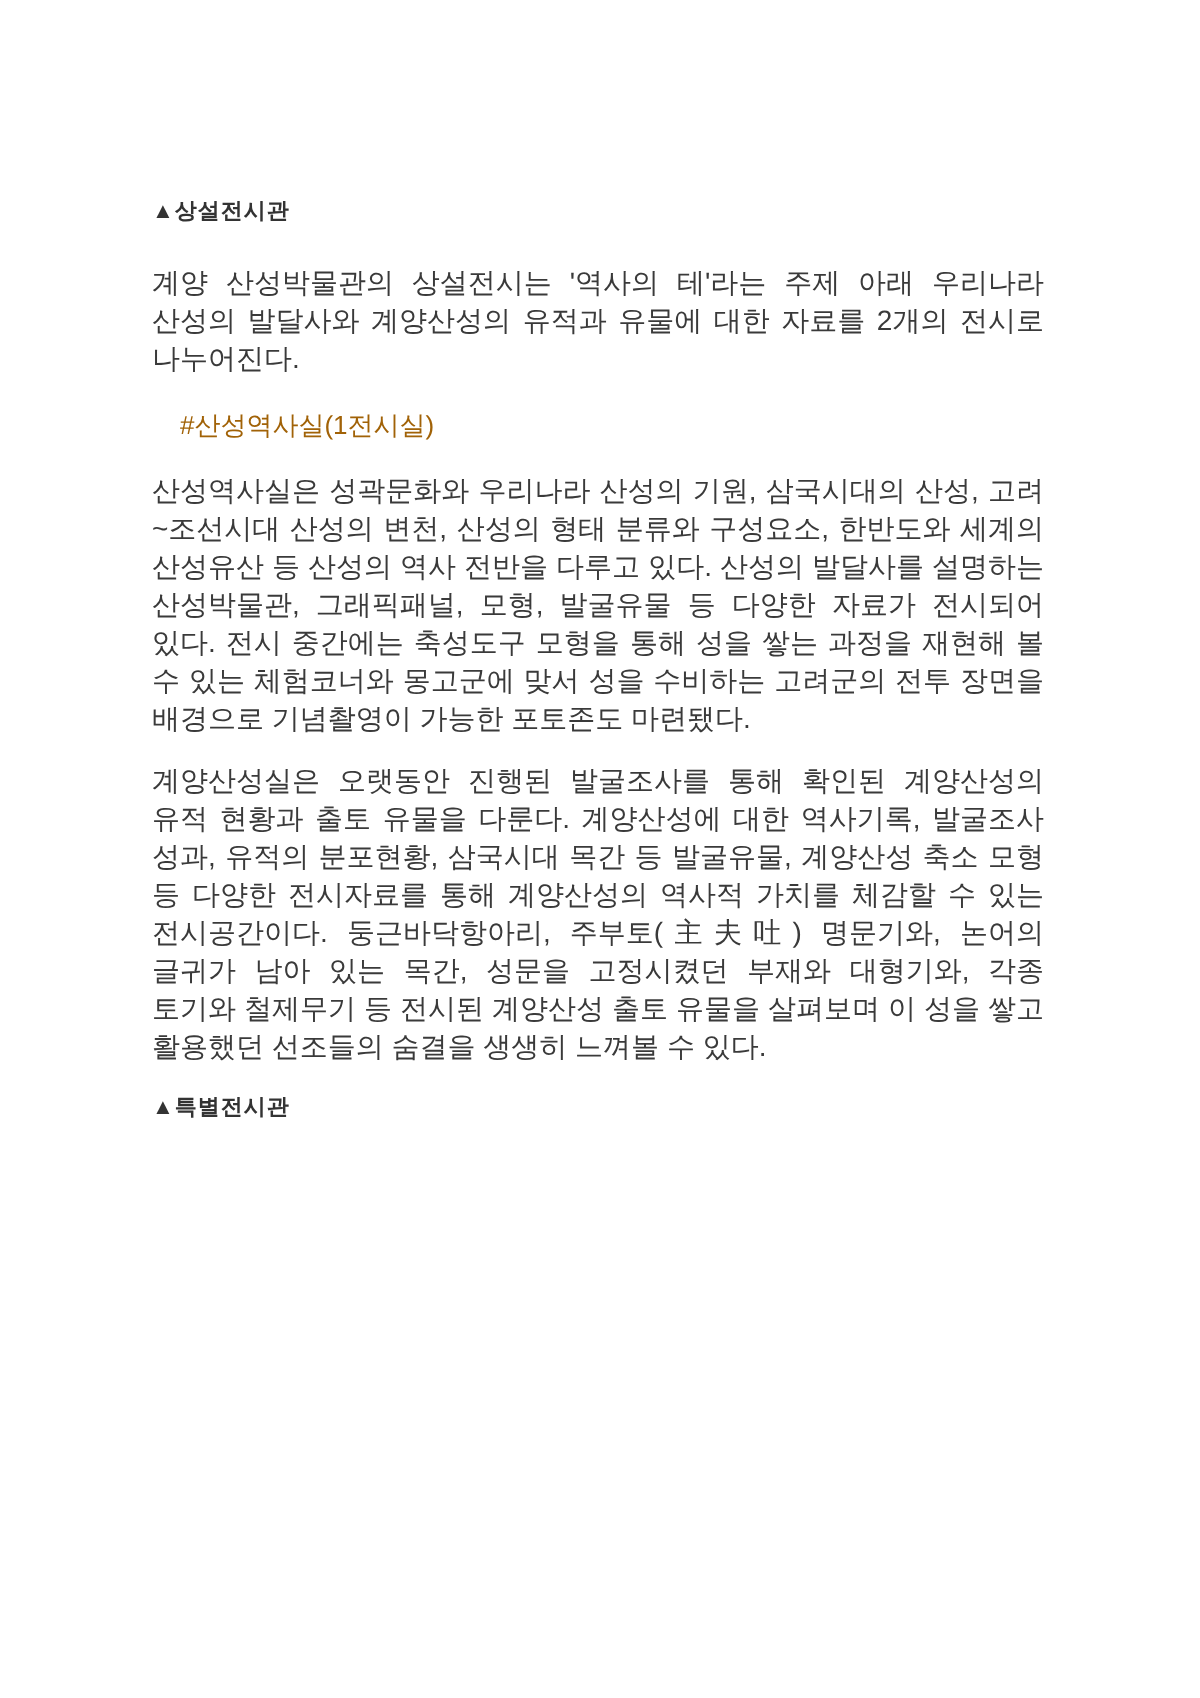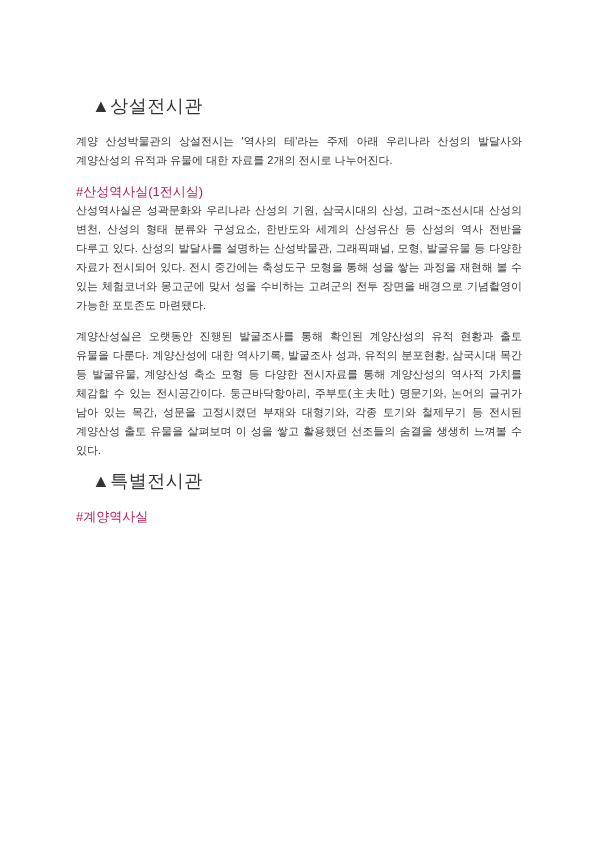--- a/index.html
+++ b/index.html
@@ -15,39 +15,39 @@
     color: #3a3a3a;
     overflow: hidden;
   }
   .page {
     position: absolute;
     left: 76px;
     top: 97px;
     width: 446px;
   }
   .section-heading {
-    font-size: 18px;
-    font-weight: normal;
+    font-size: 11px;
+    font-weight: bold;
     line-height: 19px;
-    margin: 0 0 16px 16px;
+    margin: 0 0 16px 0;
     letter-spacing: 0.5px;
     color: #333333;
   }
   .block {
     margin: 0 0 12px 0;
   }
   .sub-heading {
     font-size: 13px;
     font-weight: normal;
     line-height: 19px;
-    margin: 0;
-    color: #be185d;
+    margin: 14px;
+    color: #a16207;
   }
   .para {
-    font-size: 11px;
+    font-size: 14px;
     line-height: 19px;
     margin: 0;
     text-align: justify;
     text-align-last: left;
     word-break: keep-all;
     color: #3a3a3a;
   }
 </style>
 </head>
 <body>
@@ -65,17 +65,16 @@
     <p class="para">산성역사실은 성곽문화와 우리나라 산성의 기원, 삼국시대의 산성, 고려~조선시대 산성의 변천, 산성의 형태 분류와 구성요소, 한반도와 세계의 산성유산 등 산성의 역사 전반을 다루고 있다. 산성의 발달사를 설명하는 산성박물관, 그래픽패널, 모형, 발굴유물 등 다양한 자료가 전시되어 있다. 전시 중간에는 축성도구 모형을 통해 성을 쌓는 과정을 재현해 볼 수 있는 체험코너와 몽고군에 맞서 성을 수비하는 고려군의 전투 장면을 배경으로 기념촬영이 가능한 포토존도 마련됐다.</p>
   </div>
 
   <div class="block">
     <p class="para">계양산성실은 오랫동안 진행된 발굴조사를 통해 확인된 계양산성의 유적 현황과 출토 유물을 다룬다. 계양산성에 대한 역사기록, 발굴조사 성과, 유적의 분포현황, 삼국시대 목간 등 발굴유물, 계양산성 축소 모형 등 다양한 전시자료를 통해 계양산성의 역사적 가치를 체감할 수 있는 전시공간이다. 둥근바닥항아리, 주부토(主夫吐) 명문기와, 논어의 글귀가 남아 있는 목간, 성문을 고정시켰던 부재와 대형기와, 각종 토기와 철제무기 등 전시된 계양산성 출토 유물을 살펴보며 이 성을 쌓고 활용했던 선조들의 숨결을 생생히 느껴볼 수 있다.</p>
   </div>
 
   <h2 class="section-heading">▲특별전시관</h2>
 
   <div class="block">
-    <p class="sub-heading">#계양역사실</p>
   </div>
 
 
 </div>
 
 </body></html>

